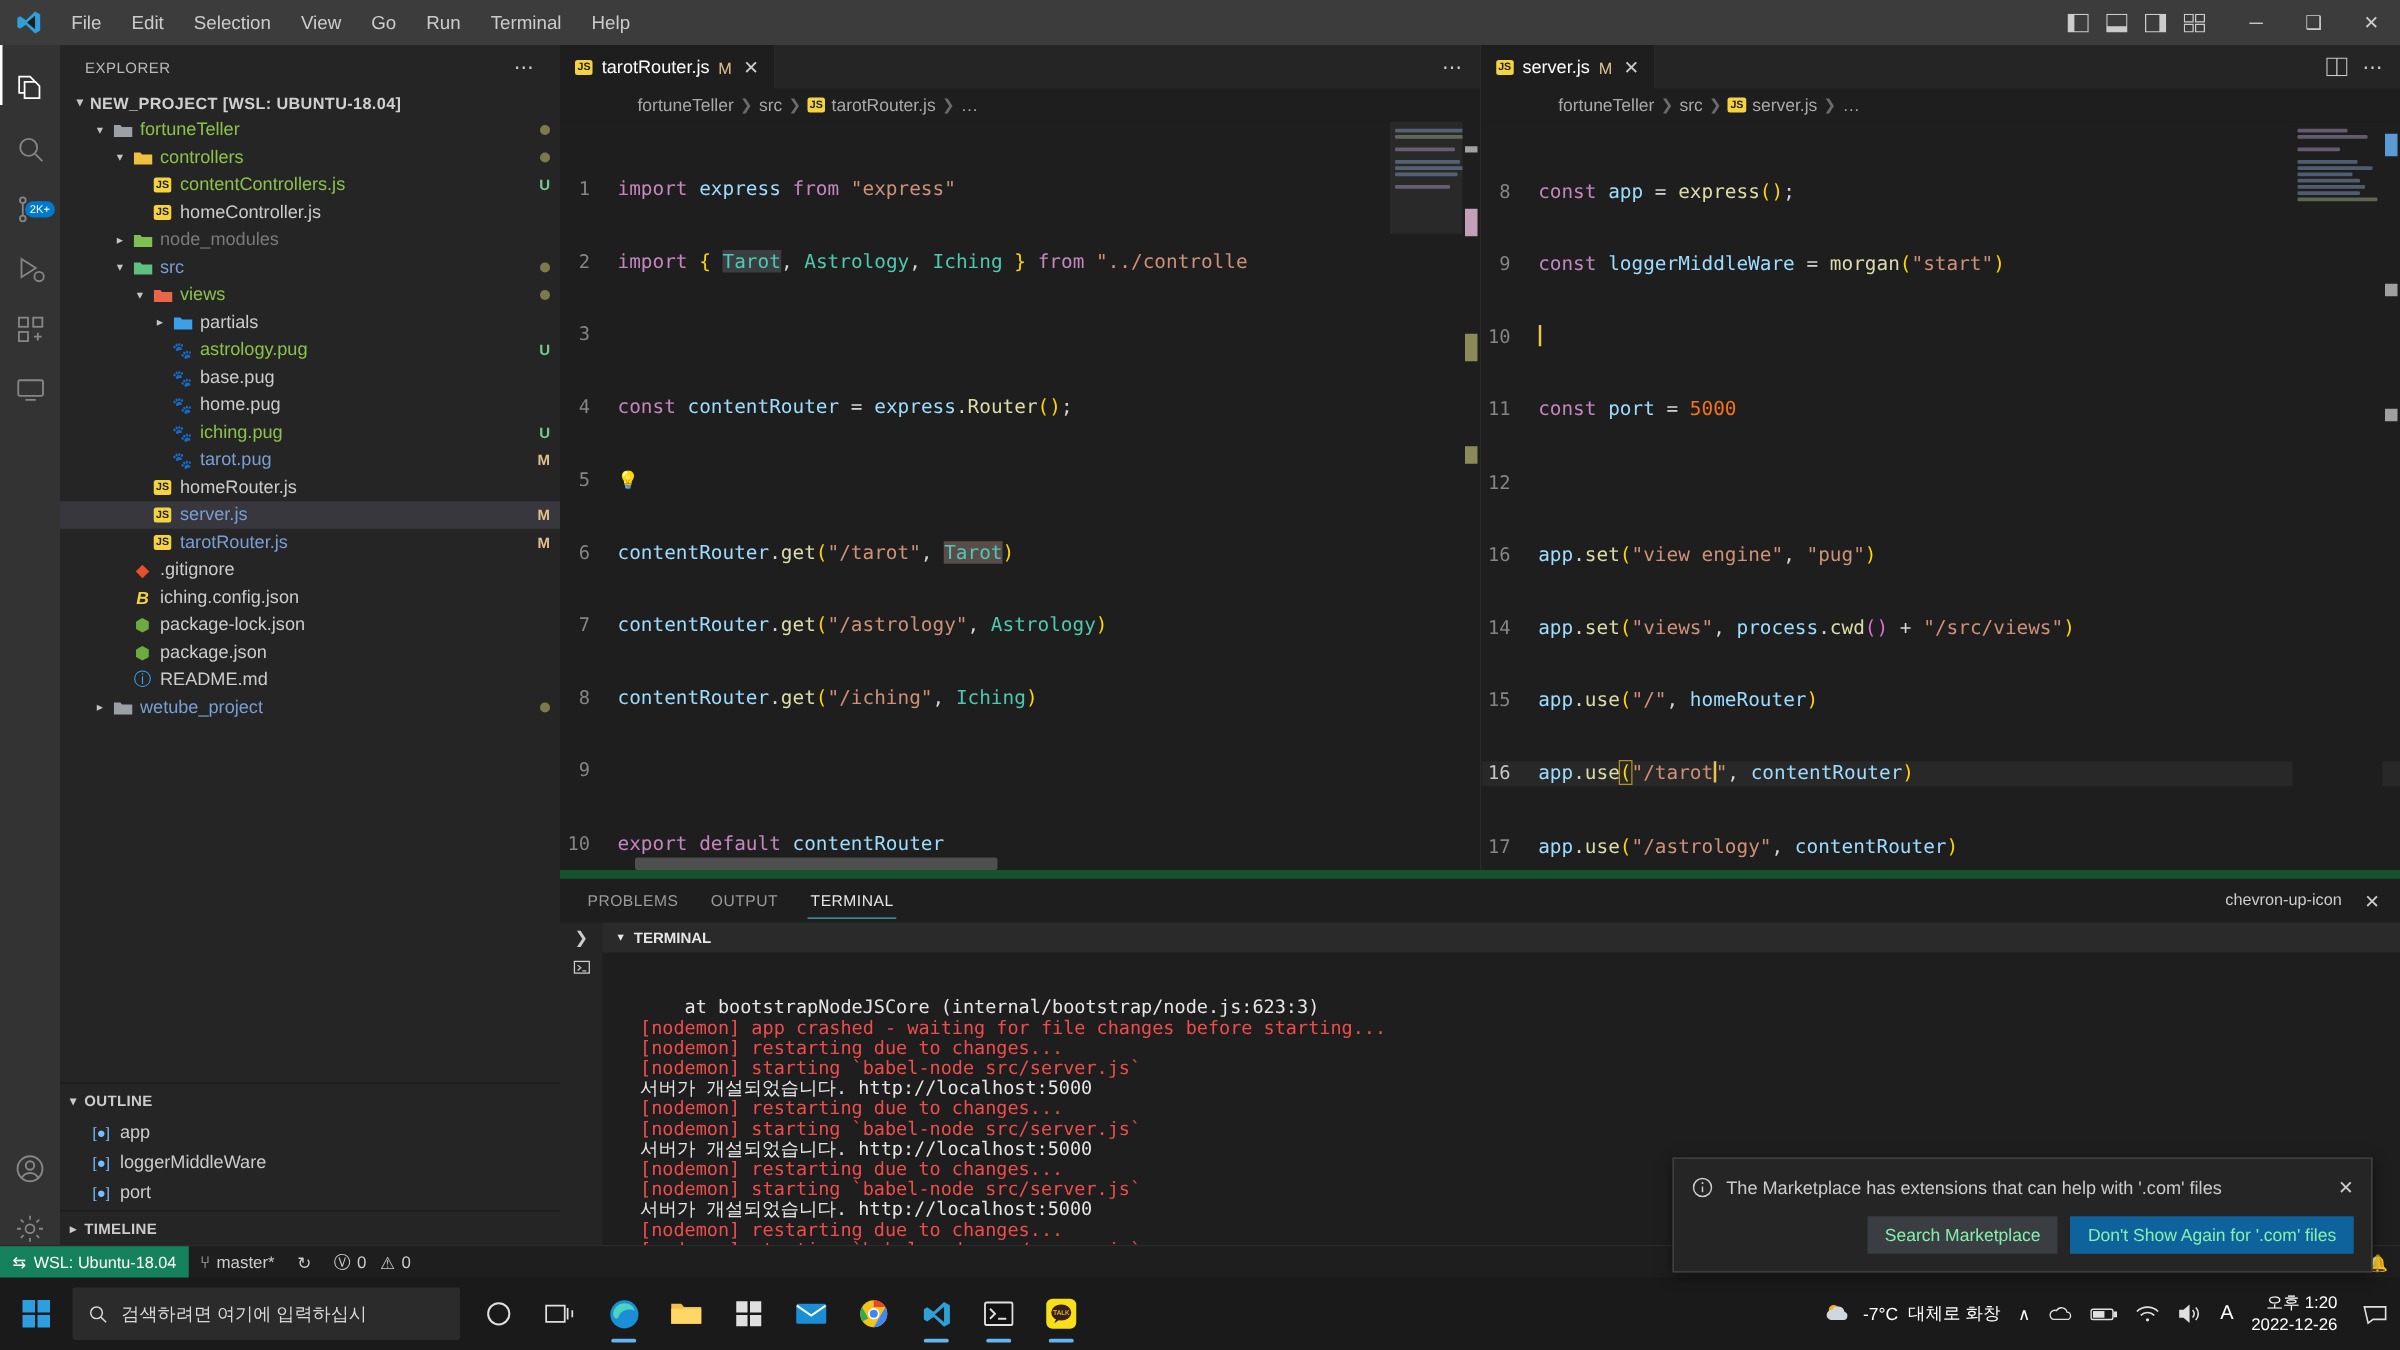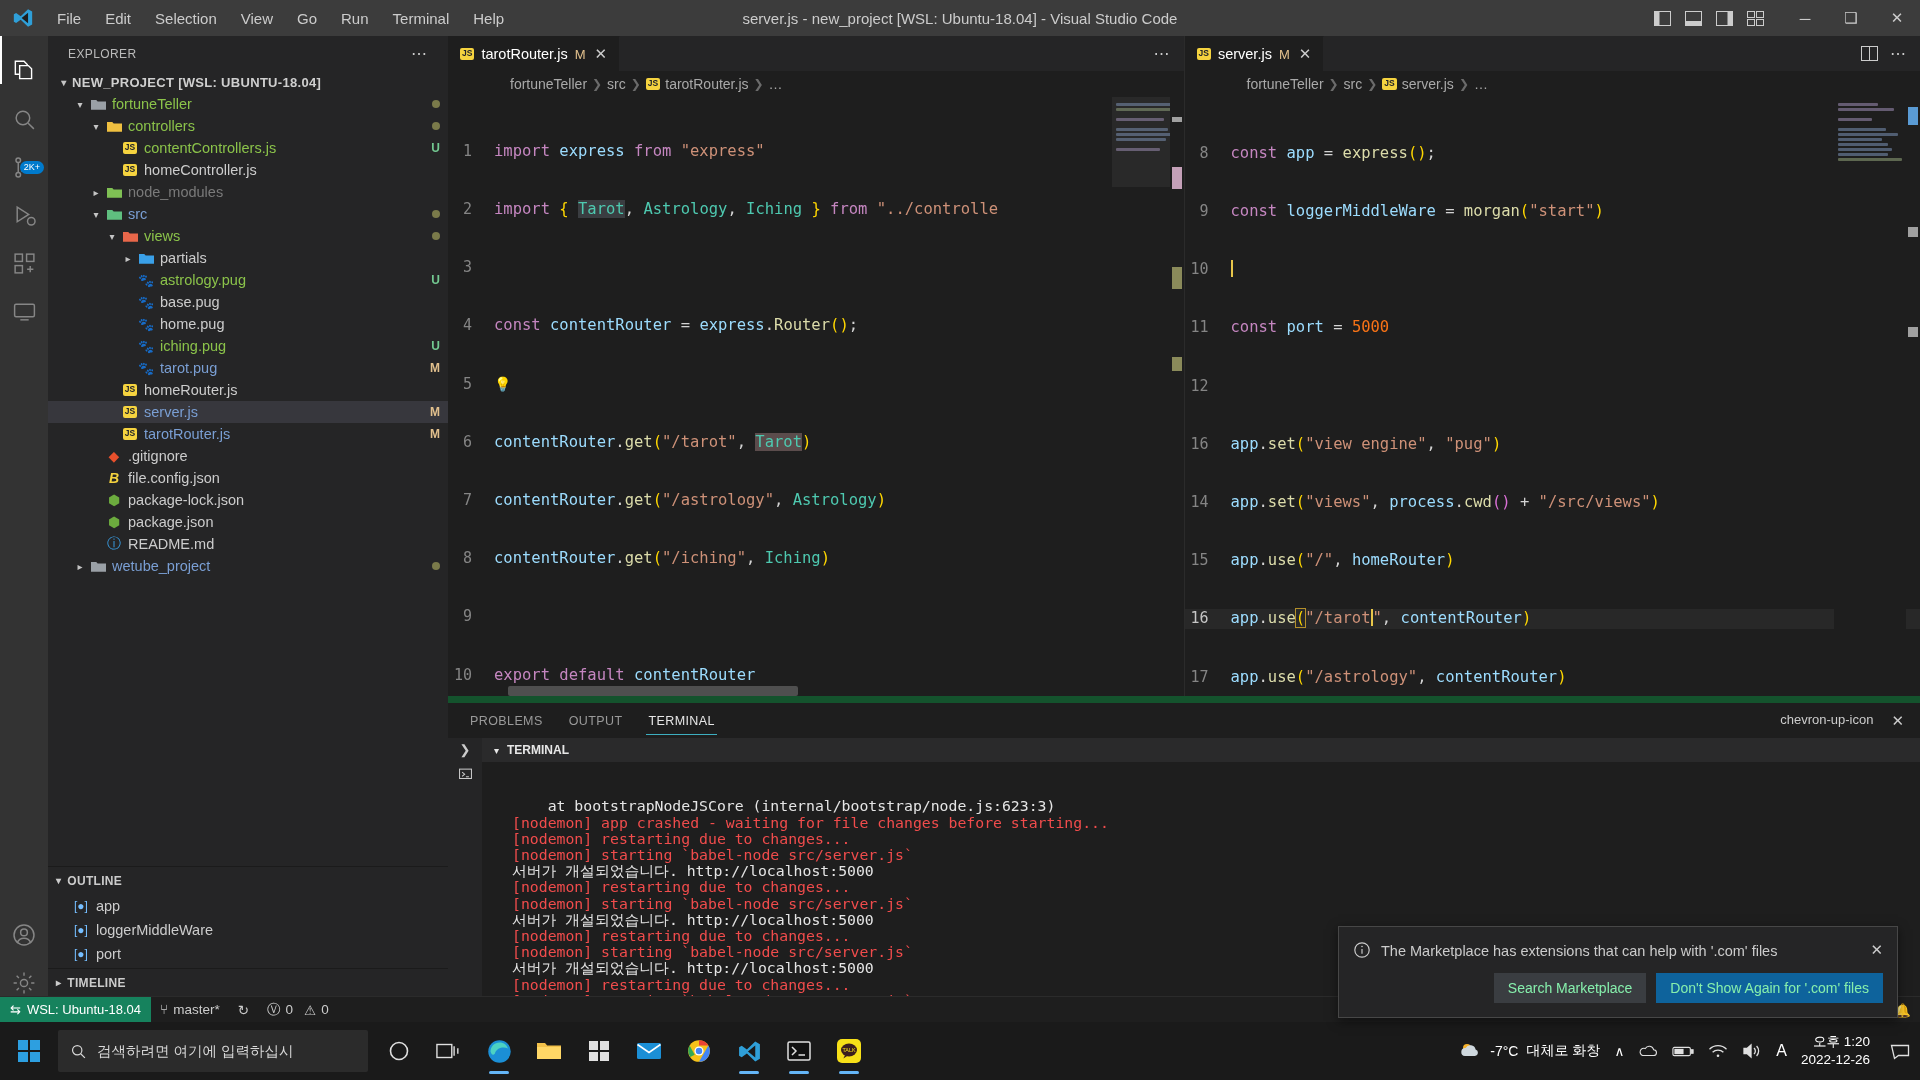--- a/index.html
+++ b/index.html
@@ -222,21 +222,20 @@
     <div class="menu">
       <div class="menu-item">File</div>
       <div class="menu-item">Edit</div>
       <div class="menu-item">Selection</div>
       <div class="menu-item">View</div>
       <div class="menu-item">Go</div>
       <div class="menu-item">Run</div>
       <div class="menu-item">Terminal</div>
       <div class="menu-item">Help</div>
     </div>
-    <div class="win-title">server.js - new_project [WSL: Ubuntu-18.04] - Visual Studio Code</div>
     <div class="titlebar-right">
       <div class="layout-icons">
         <span>
           <svg width="17" height="15" viewBox="0 0 17 15">
               <rect x="0.5" y="0.5" width="16" height="14" fill="none" stroke="#cccccc"></rect>
               <rect x="0.5" y="0.5" width="5" height="14" fill="#cccccc"></rect>
             </svg>
         </span>
         <span>
           <svg width="17" height="15" viewBox="0 0 17 15">
@@ -492,21 +491,21 @@
               <span class="ficon">
                 <span style="color:#e8502c;font-size:14px;">◆</span>
               </span>
               <span class="label c-white">.gitignore</span>
             </div>
             <div class="row" style="padding-left: 40px;">
               <span class="twisty"></span>
               <span class="ficon">
                 <span style="color:#f5d33f;font-size:14px;font-style:italic;font-weight:bold;">B</span>
               </span>
-              <span class="label c-white">file.config.json</span>
+              <span class="label c-white">iching.config.json</span>
             </div>
             <div class="row" style="padding-left: 40px;">
               <span class="twisty"></span>
               <span class="ficon">
                 <span style="color:#6cab3e;font-size:14px;">⬢</span>
               </span>
               <span class="label c-white">package-lock.json</span>
             </div>
             <div class="row" style="padding-left: 40px;">
               <span class="twisty"></span>

